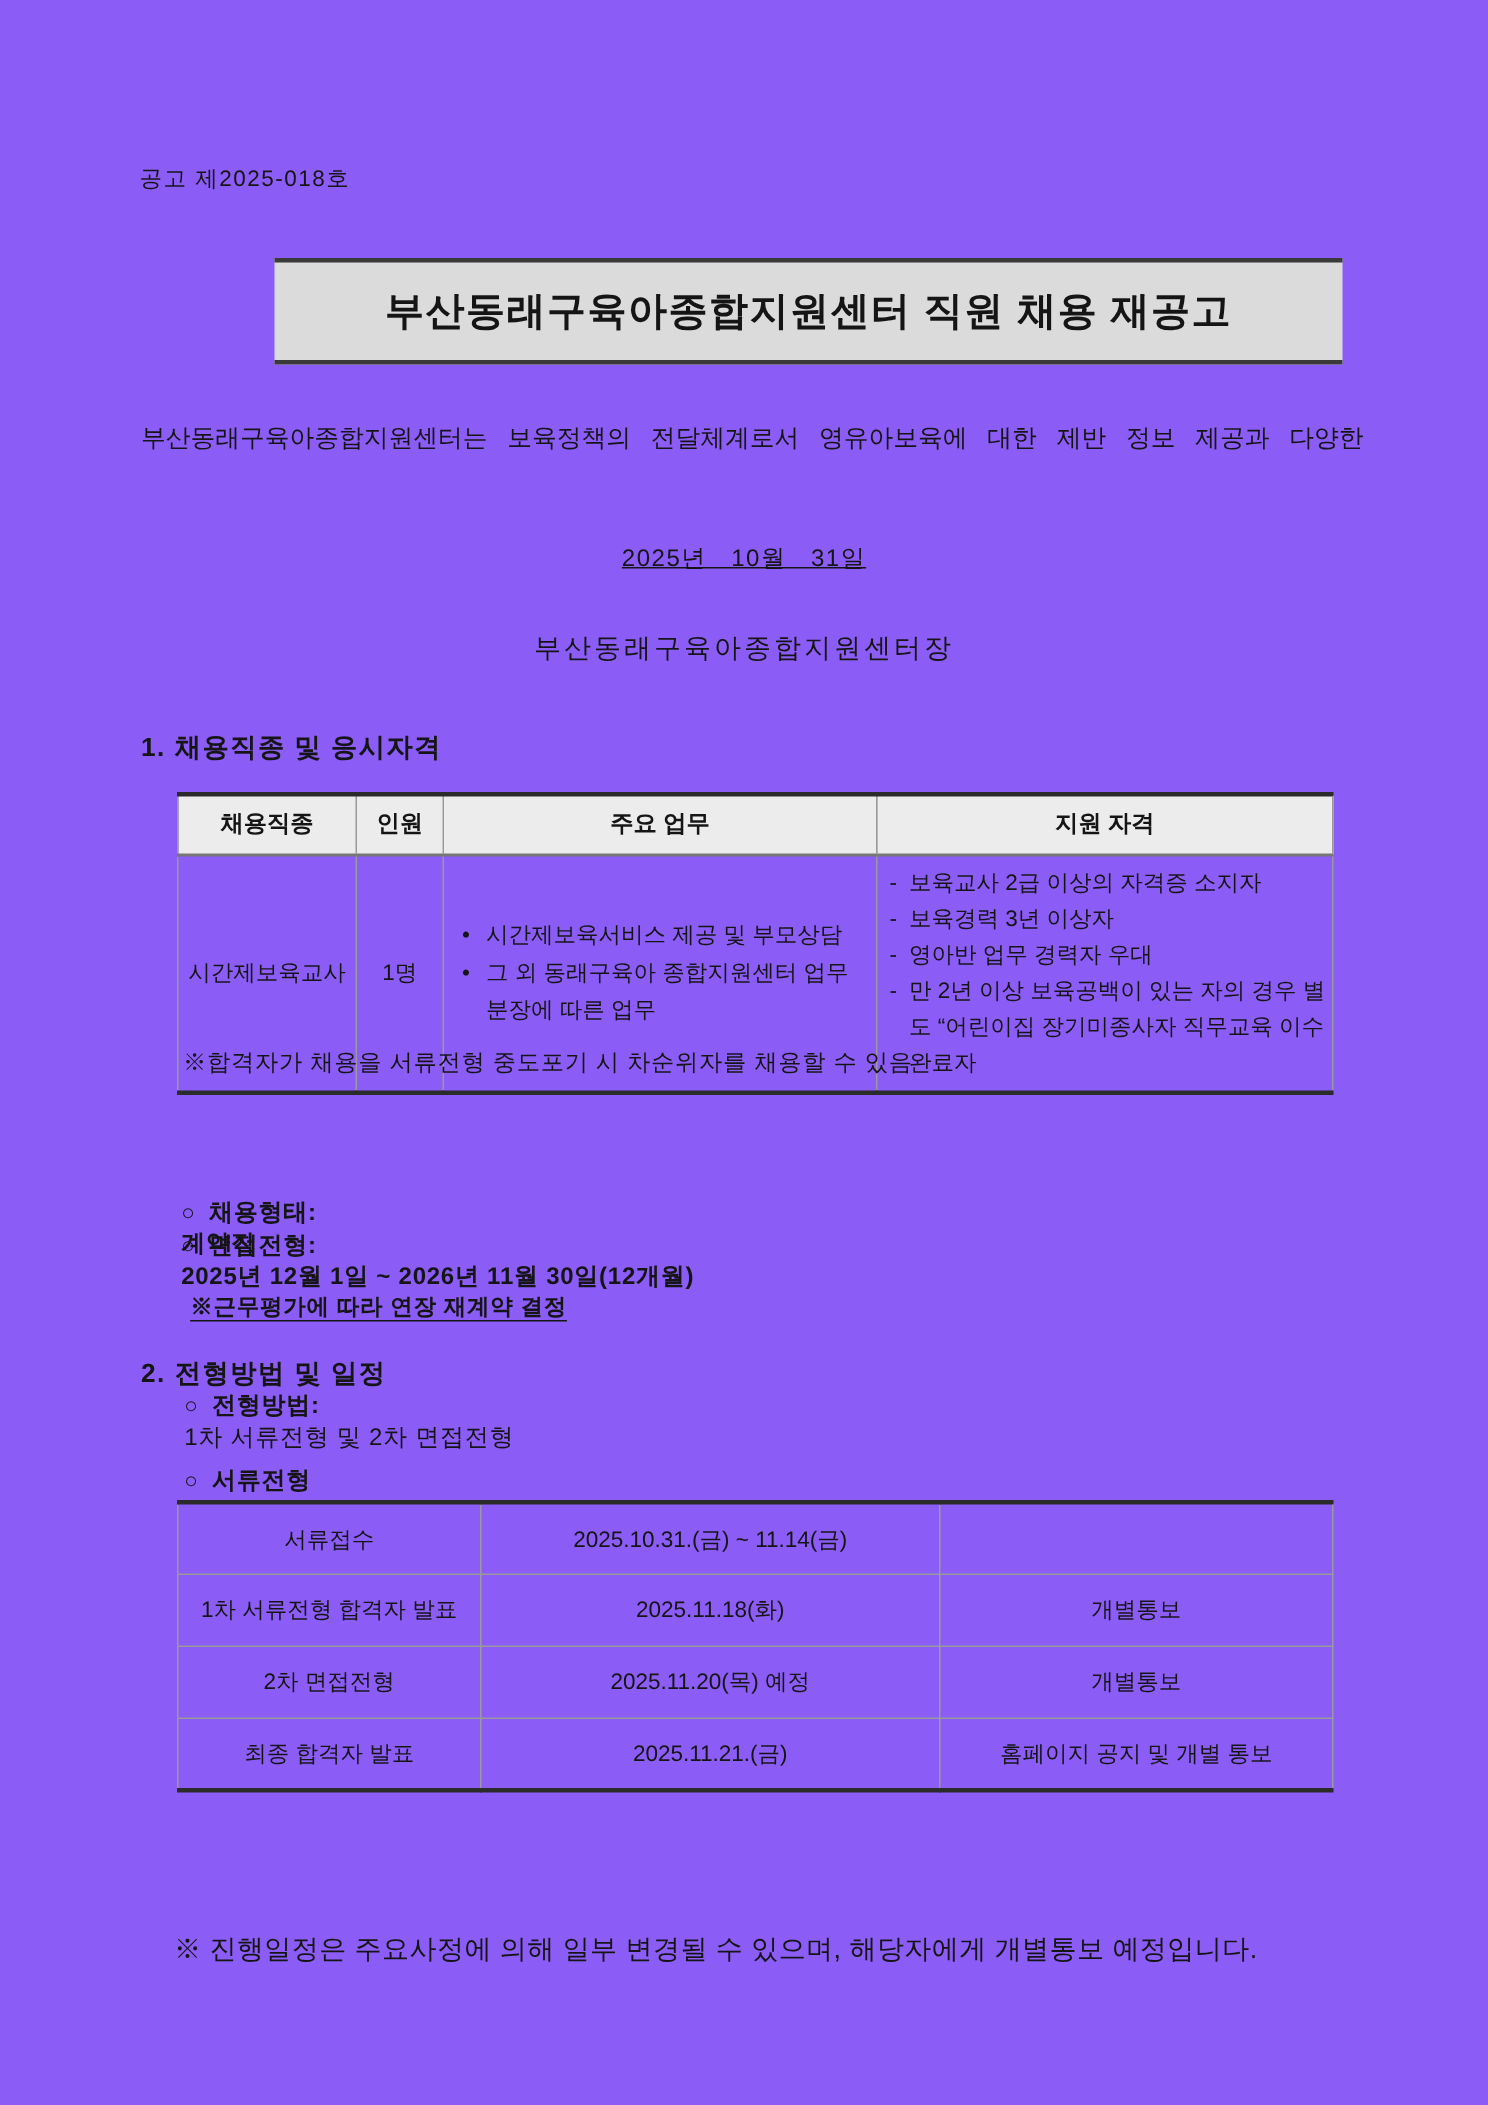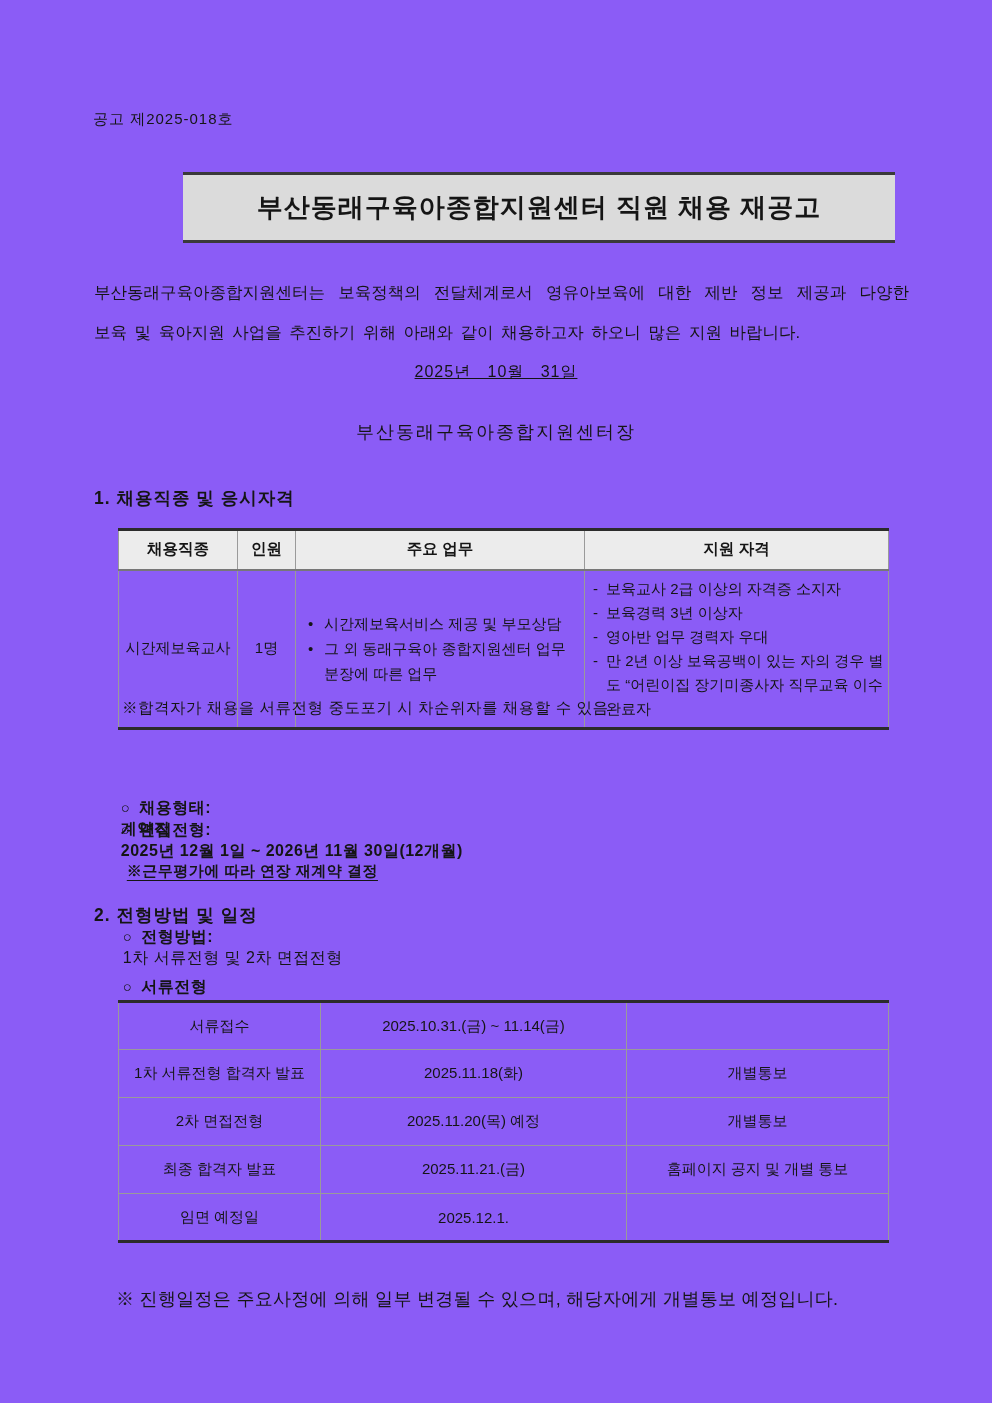--- a/index.html
+++ b/index.html
@@ -171,21 +171,20 @@
 <body>
 
 <div class="page">
 
   <div class="abs doc-number">공고 제2025-018호</div>
 
   <div class="abs title-banner">부산동래구육아종합지원센터 직원 채용 재공고</div>
 
   <div class="abs intro">
     <div class="l1">부산동래구육아종합지원센터는 보육정책의 전달체계로서 영유아보육에 대한 제반 정보 제공과 다양한</div>
-    <div class="l2">보육 및 육아지원 사업을 추진하기 위해 아래와 같이 채용하고자 하오니 많은 지원 바랍니다.</div>
   </div>
 
   <div class="abs date-line">2025년   10월   31일</div>
   <div class="abs signature-line">부산동래구육아종합지원센터장</div>
 
   <div class="abs section-heading sec1">1. 채용직종 및 응시자격</div>
 
   <table class="abs t1">
     <colgroup>
       <col style="width:119px">
@@ -265,23 +264,18 @@
     <tr>
       <td>2차 면접전형</td>
       <td>2025.11.20(목) 예정</td>
       <td>개별통보</td>
     </tr>
     <tr>
       <td>최종 합격자 발표</td>
       <td>2025.11.21.(금)</td>
       <td>홈페이지 공지 및 개별 통보</td>
     </tr>
-    <tr>
-      <td>임면 예정일</td>
-      <td>2025.12.1.</td>
-      <td></td>
-    </tr>
   </tbody>
     </table>
 
   <div class="abs footnote">※ 진행일정은 주요사정에 의해 일부 변경될 수 있으며, 해당자에게 개별통보 예정입니다.</div>
 
 </div>
 
 </body></html>

